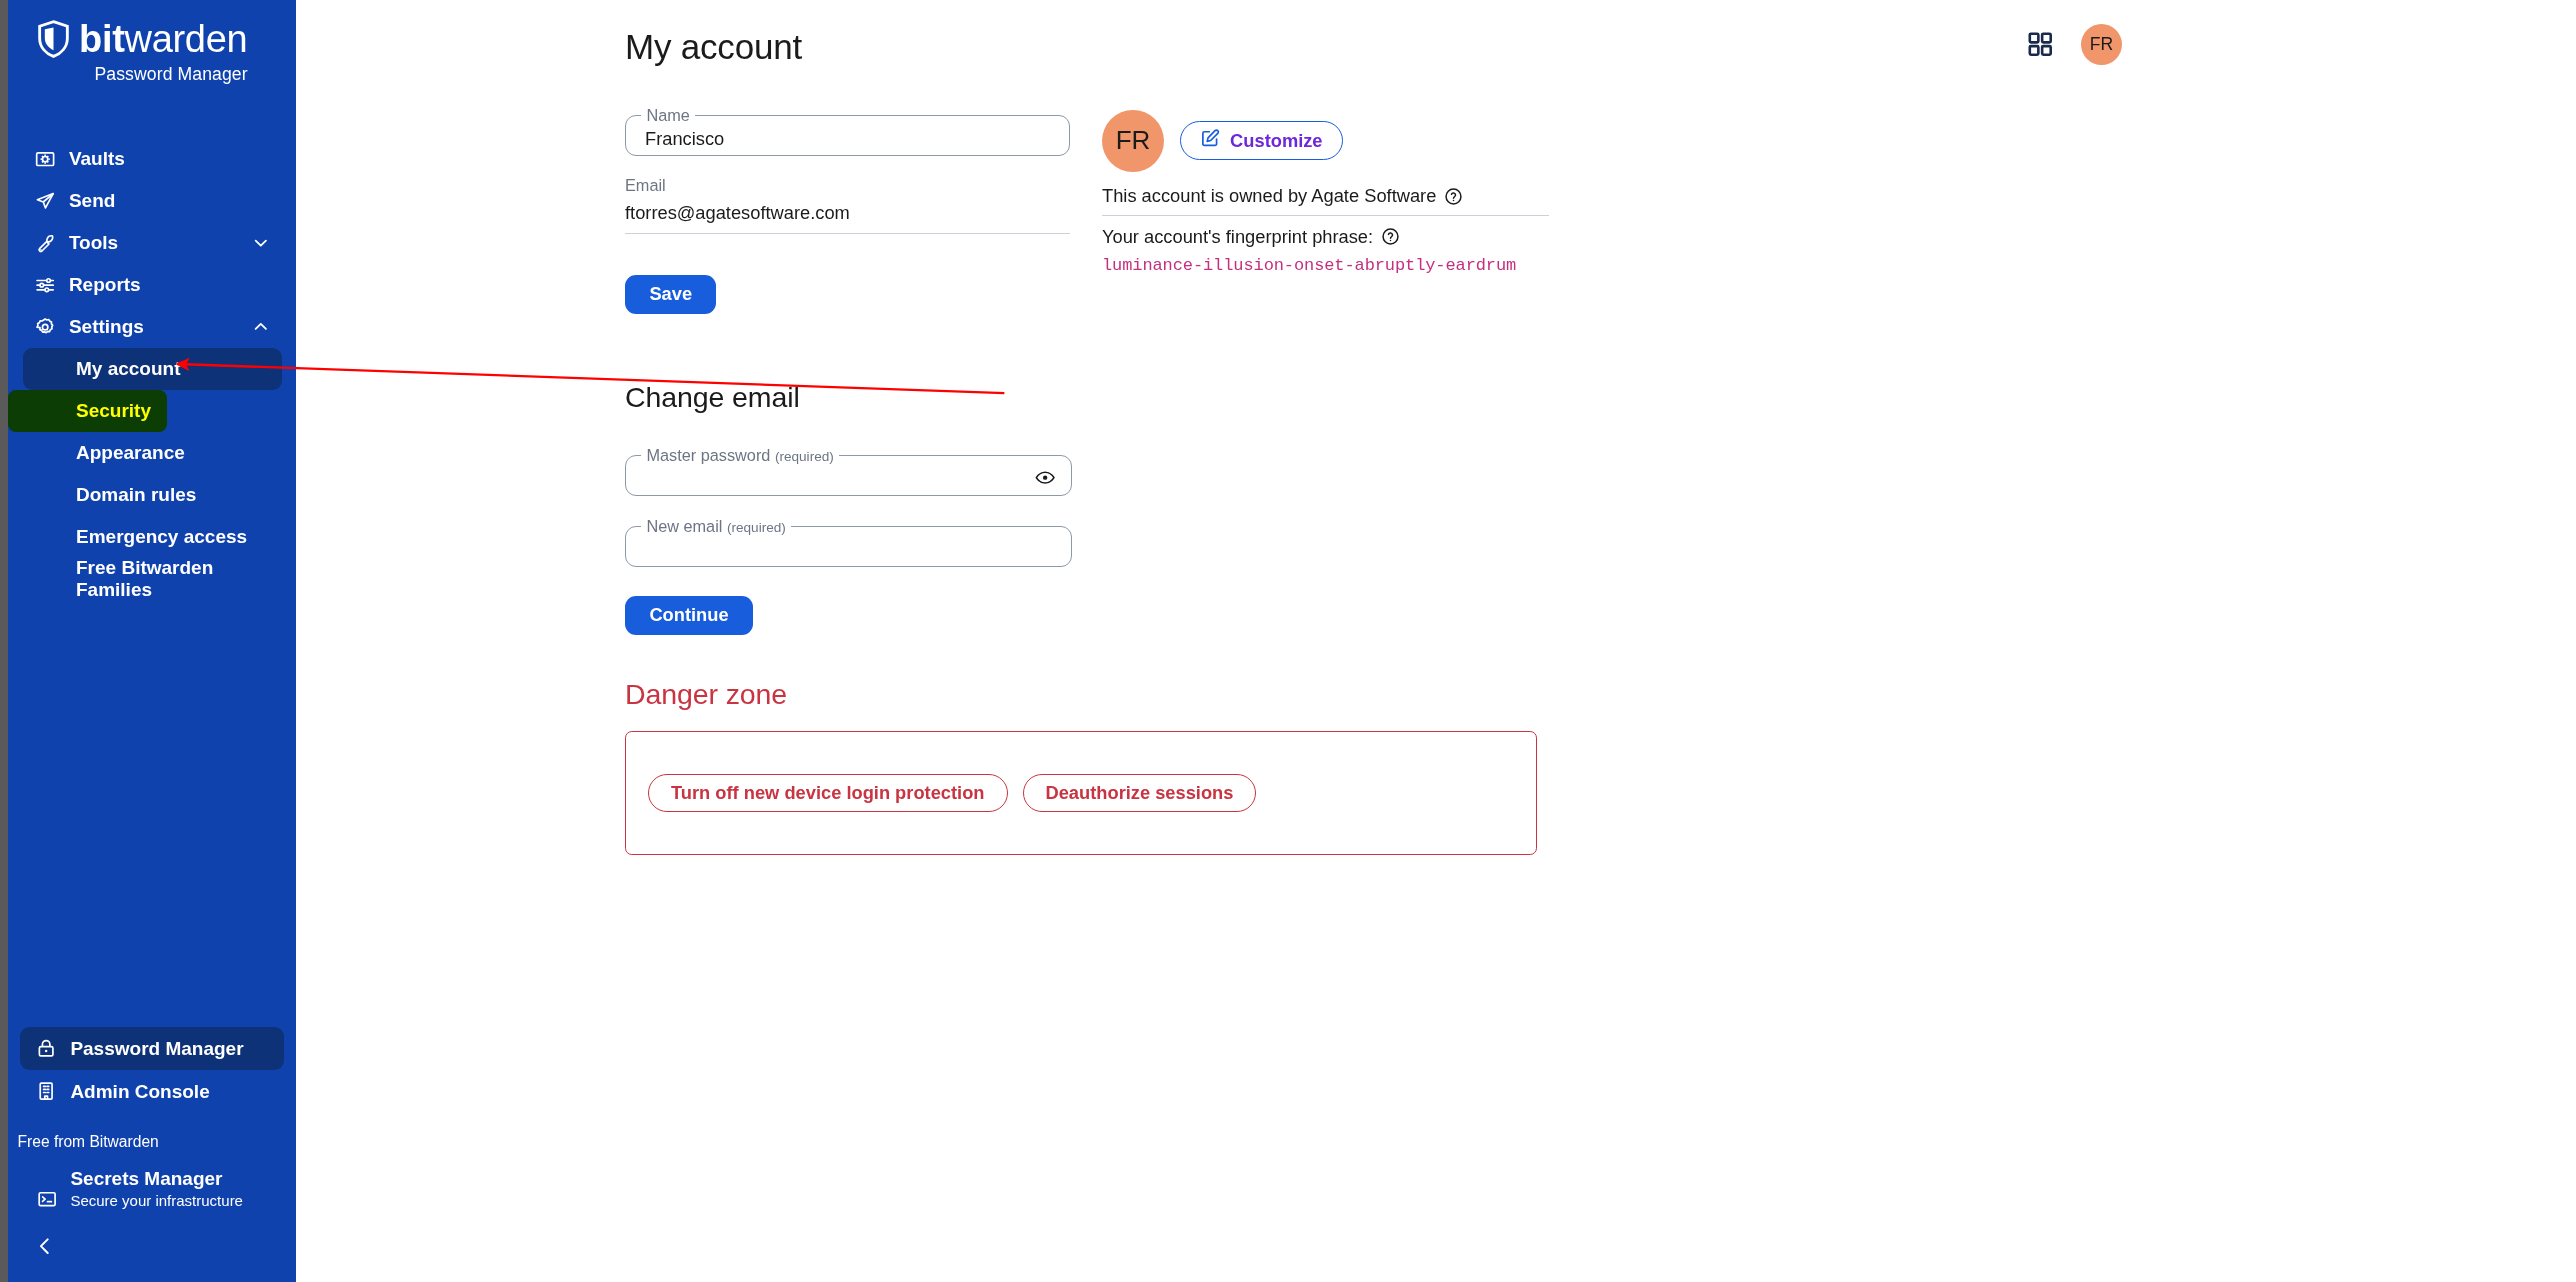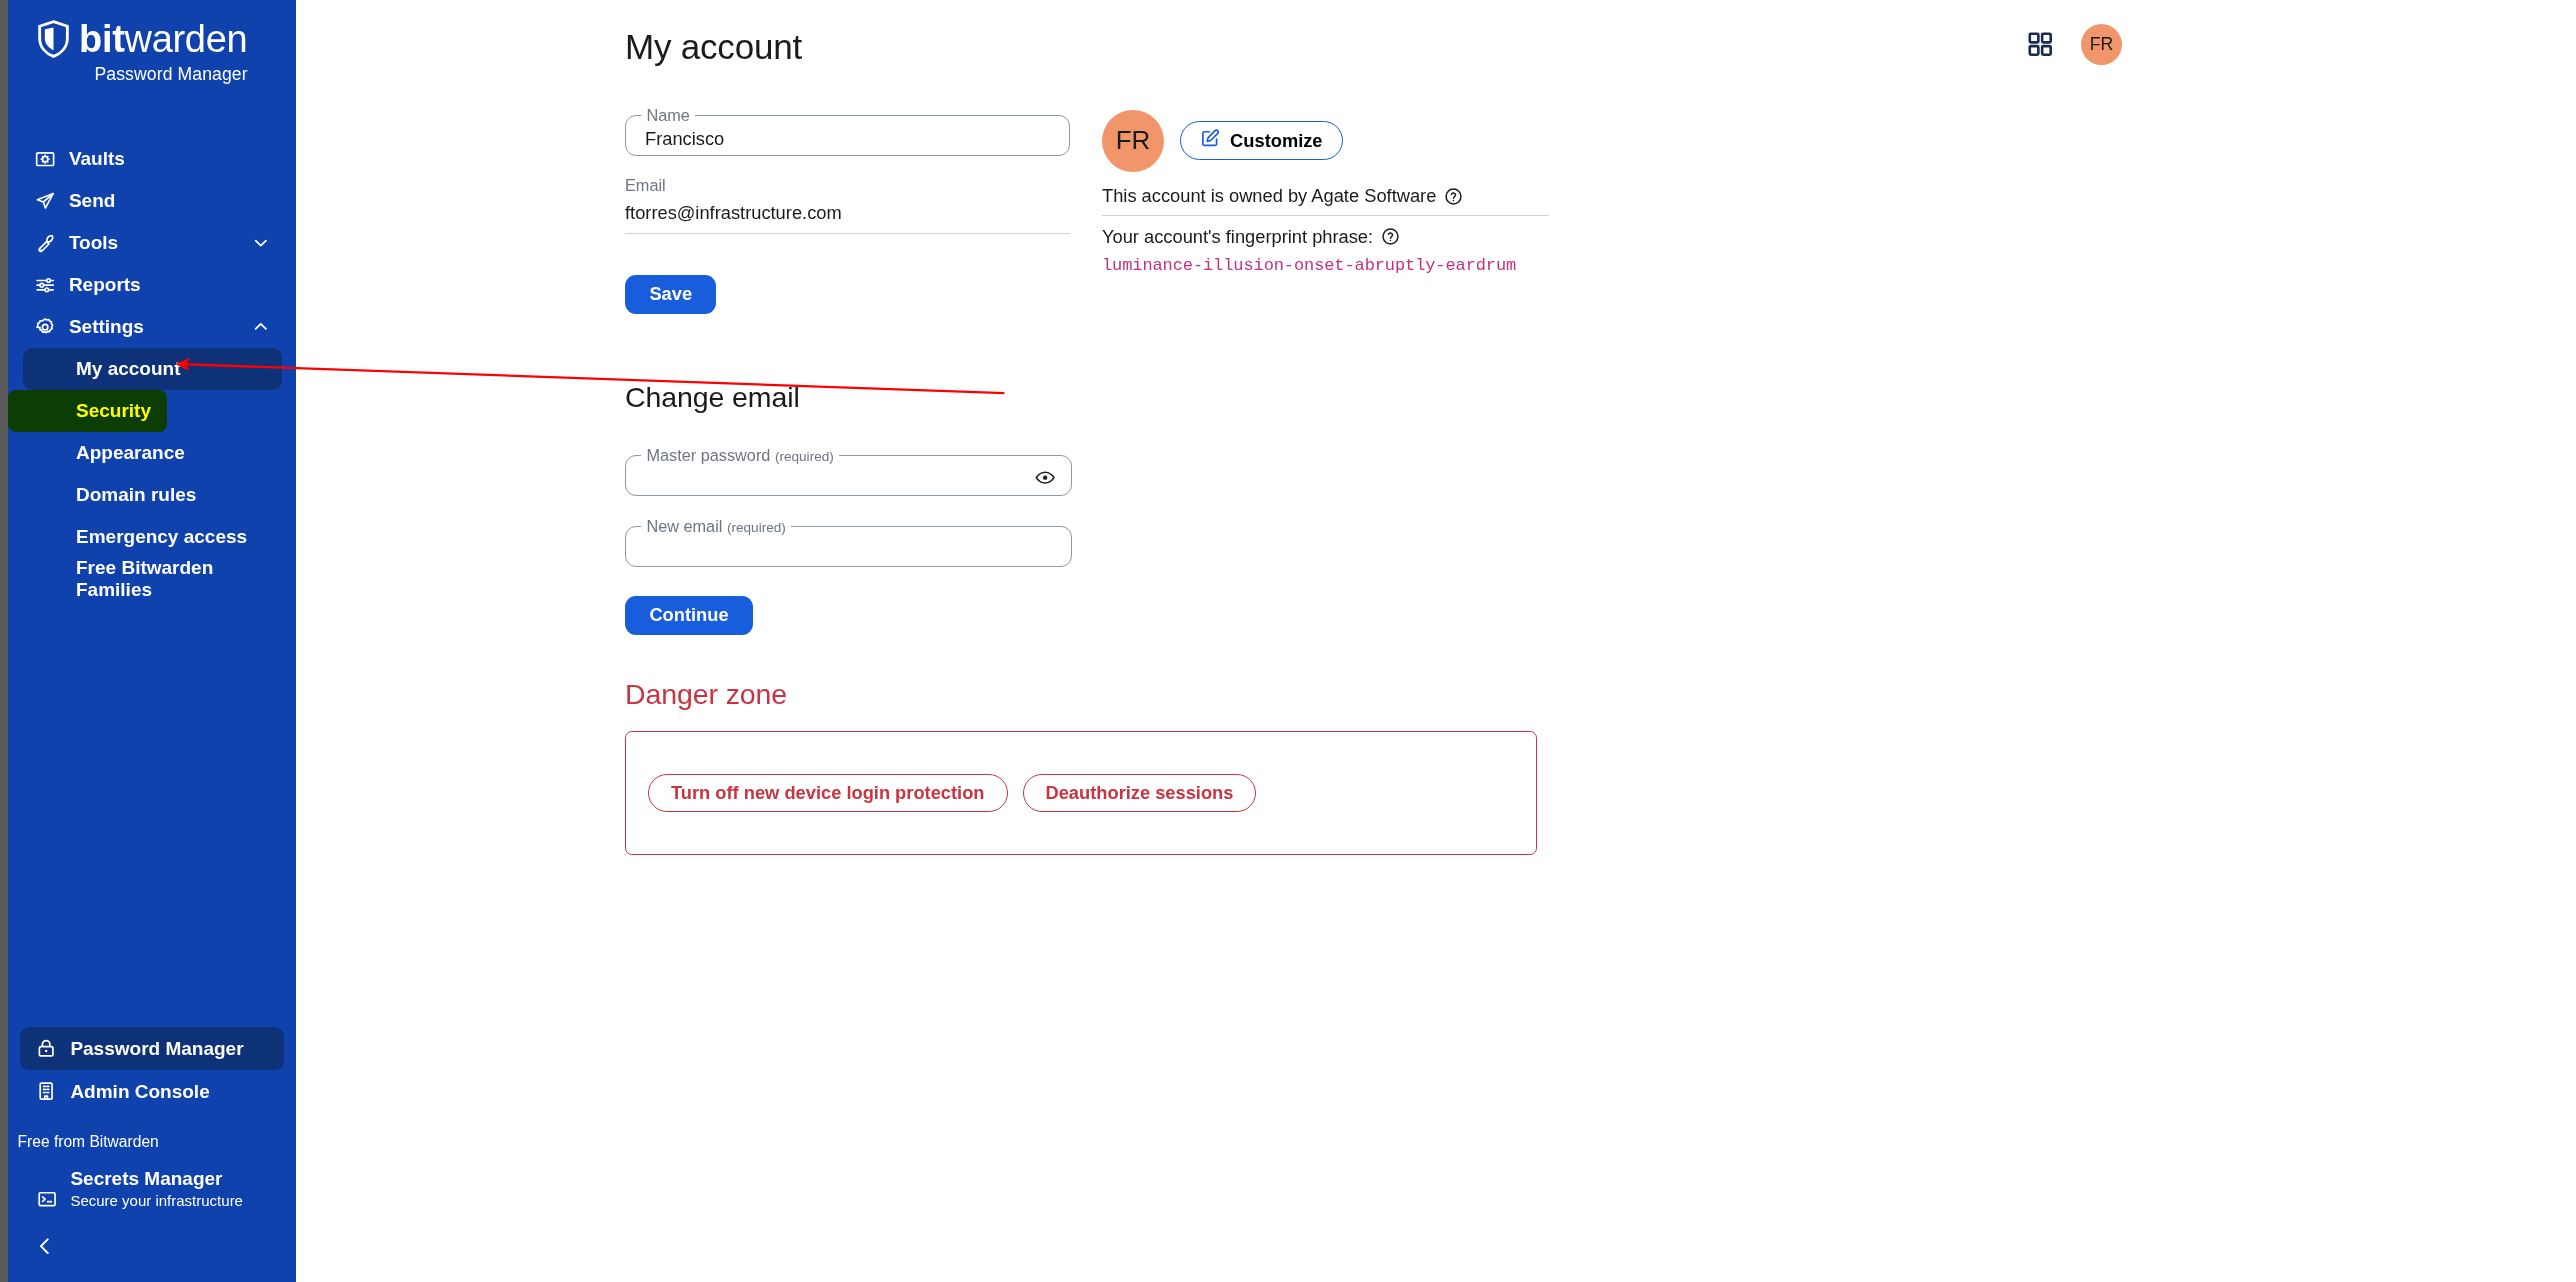--- a/index.html
+++ b/index.html
@@ -272,21 +272,21 @@
     border-radius: 50%;
     background: #f0966a;
     color: #1b1b1b;
     display: flex; align-items: center; justify-content: center;
     font-size: 26px; font-weight: 400;
   }
   .btn-customize {
     display: flex; align-items: center; gap: 9.5px;
     background: #ffffff;
     border: 1.4px solid #175ddc;
-    color: #000000;
+    color: #6d28d9;
     border-radius: 677px;
     font-family: "Liberation Sans", sans-serif;
     font-size: 18.3px;
     font-weight: 600;
     padding: 6.1px 19px;
     cursor: pointer;
     line-height: 1.1;
   }
 
   .owned-row {
@@ -534,21 +534,21 @@
     <div class="profile-row">
 
       <div class="form-col">
         <fieldset class="fs-field">
           <legend>Name</legend>
           <input class="fs-input" type="text" value="Francisco" style="">
         </fieldset>
 
         <div class="ro-field">
           <span class="ro-label">Email</span>
-          <div class="ro-value">ftorres@infrastructure.com</div>
+          <div class="ro-value">ftorres@agatesoftware.com</div>
         </div>
 
         <button class="btn-primary">Save</button>
       </div>
 
       <div class="avatar-col">
         <div class="avatar-line">
           <span class="avatar-big">FR</span>
           <button class="btn-customize">
             <span>

